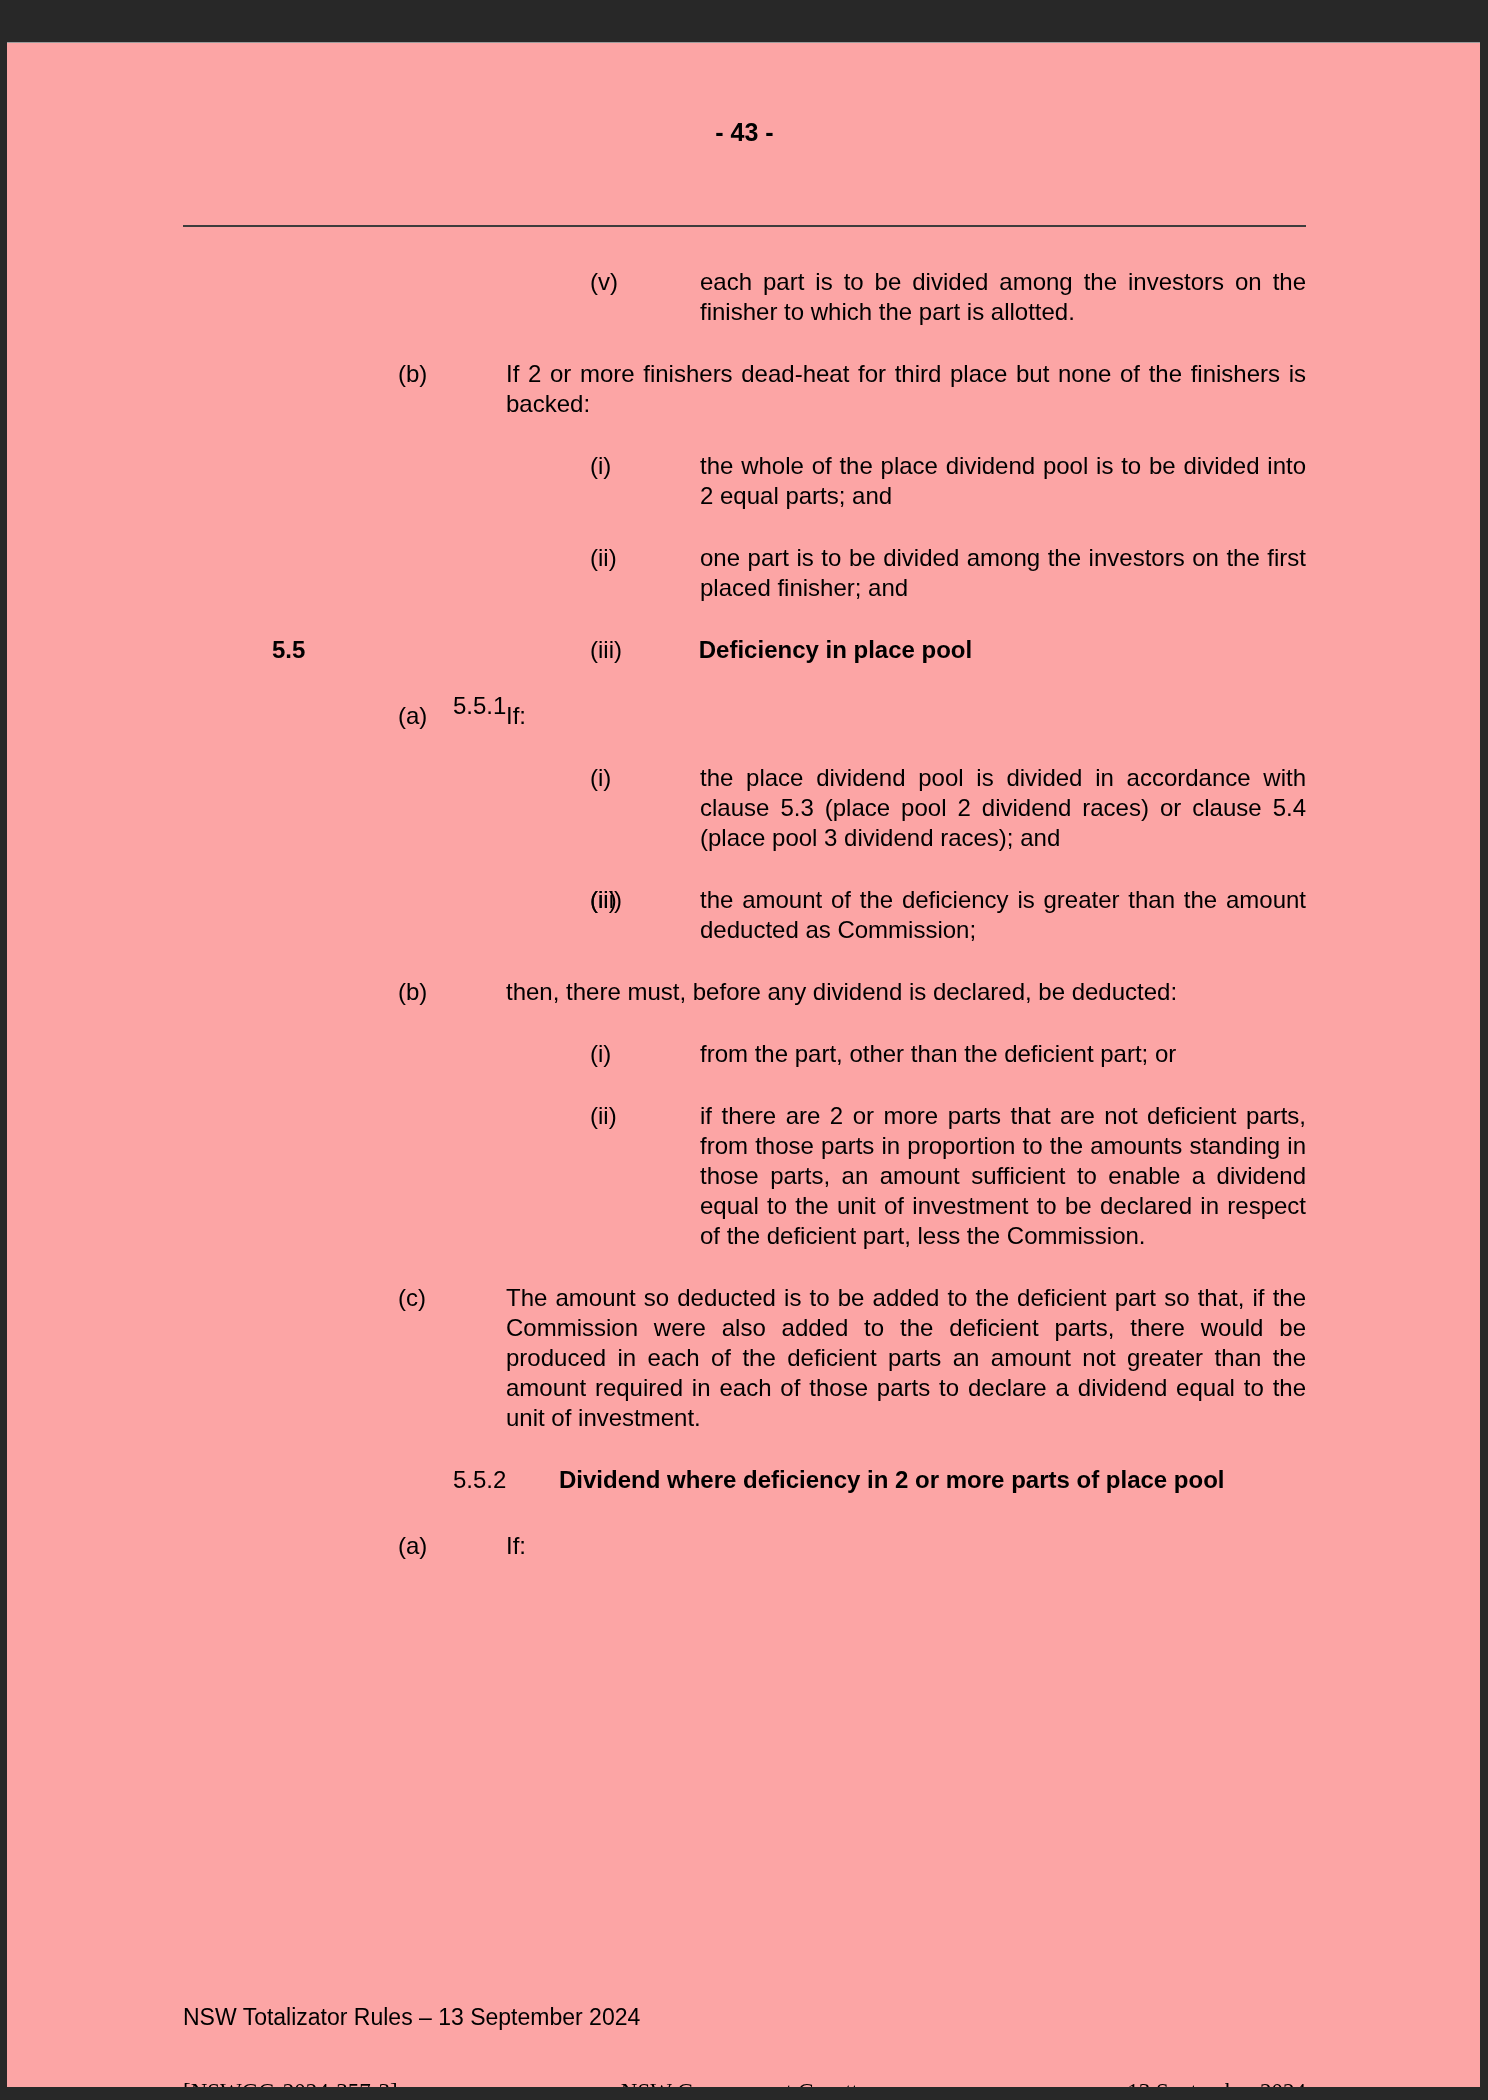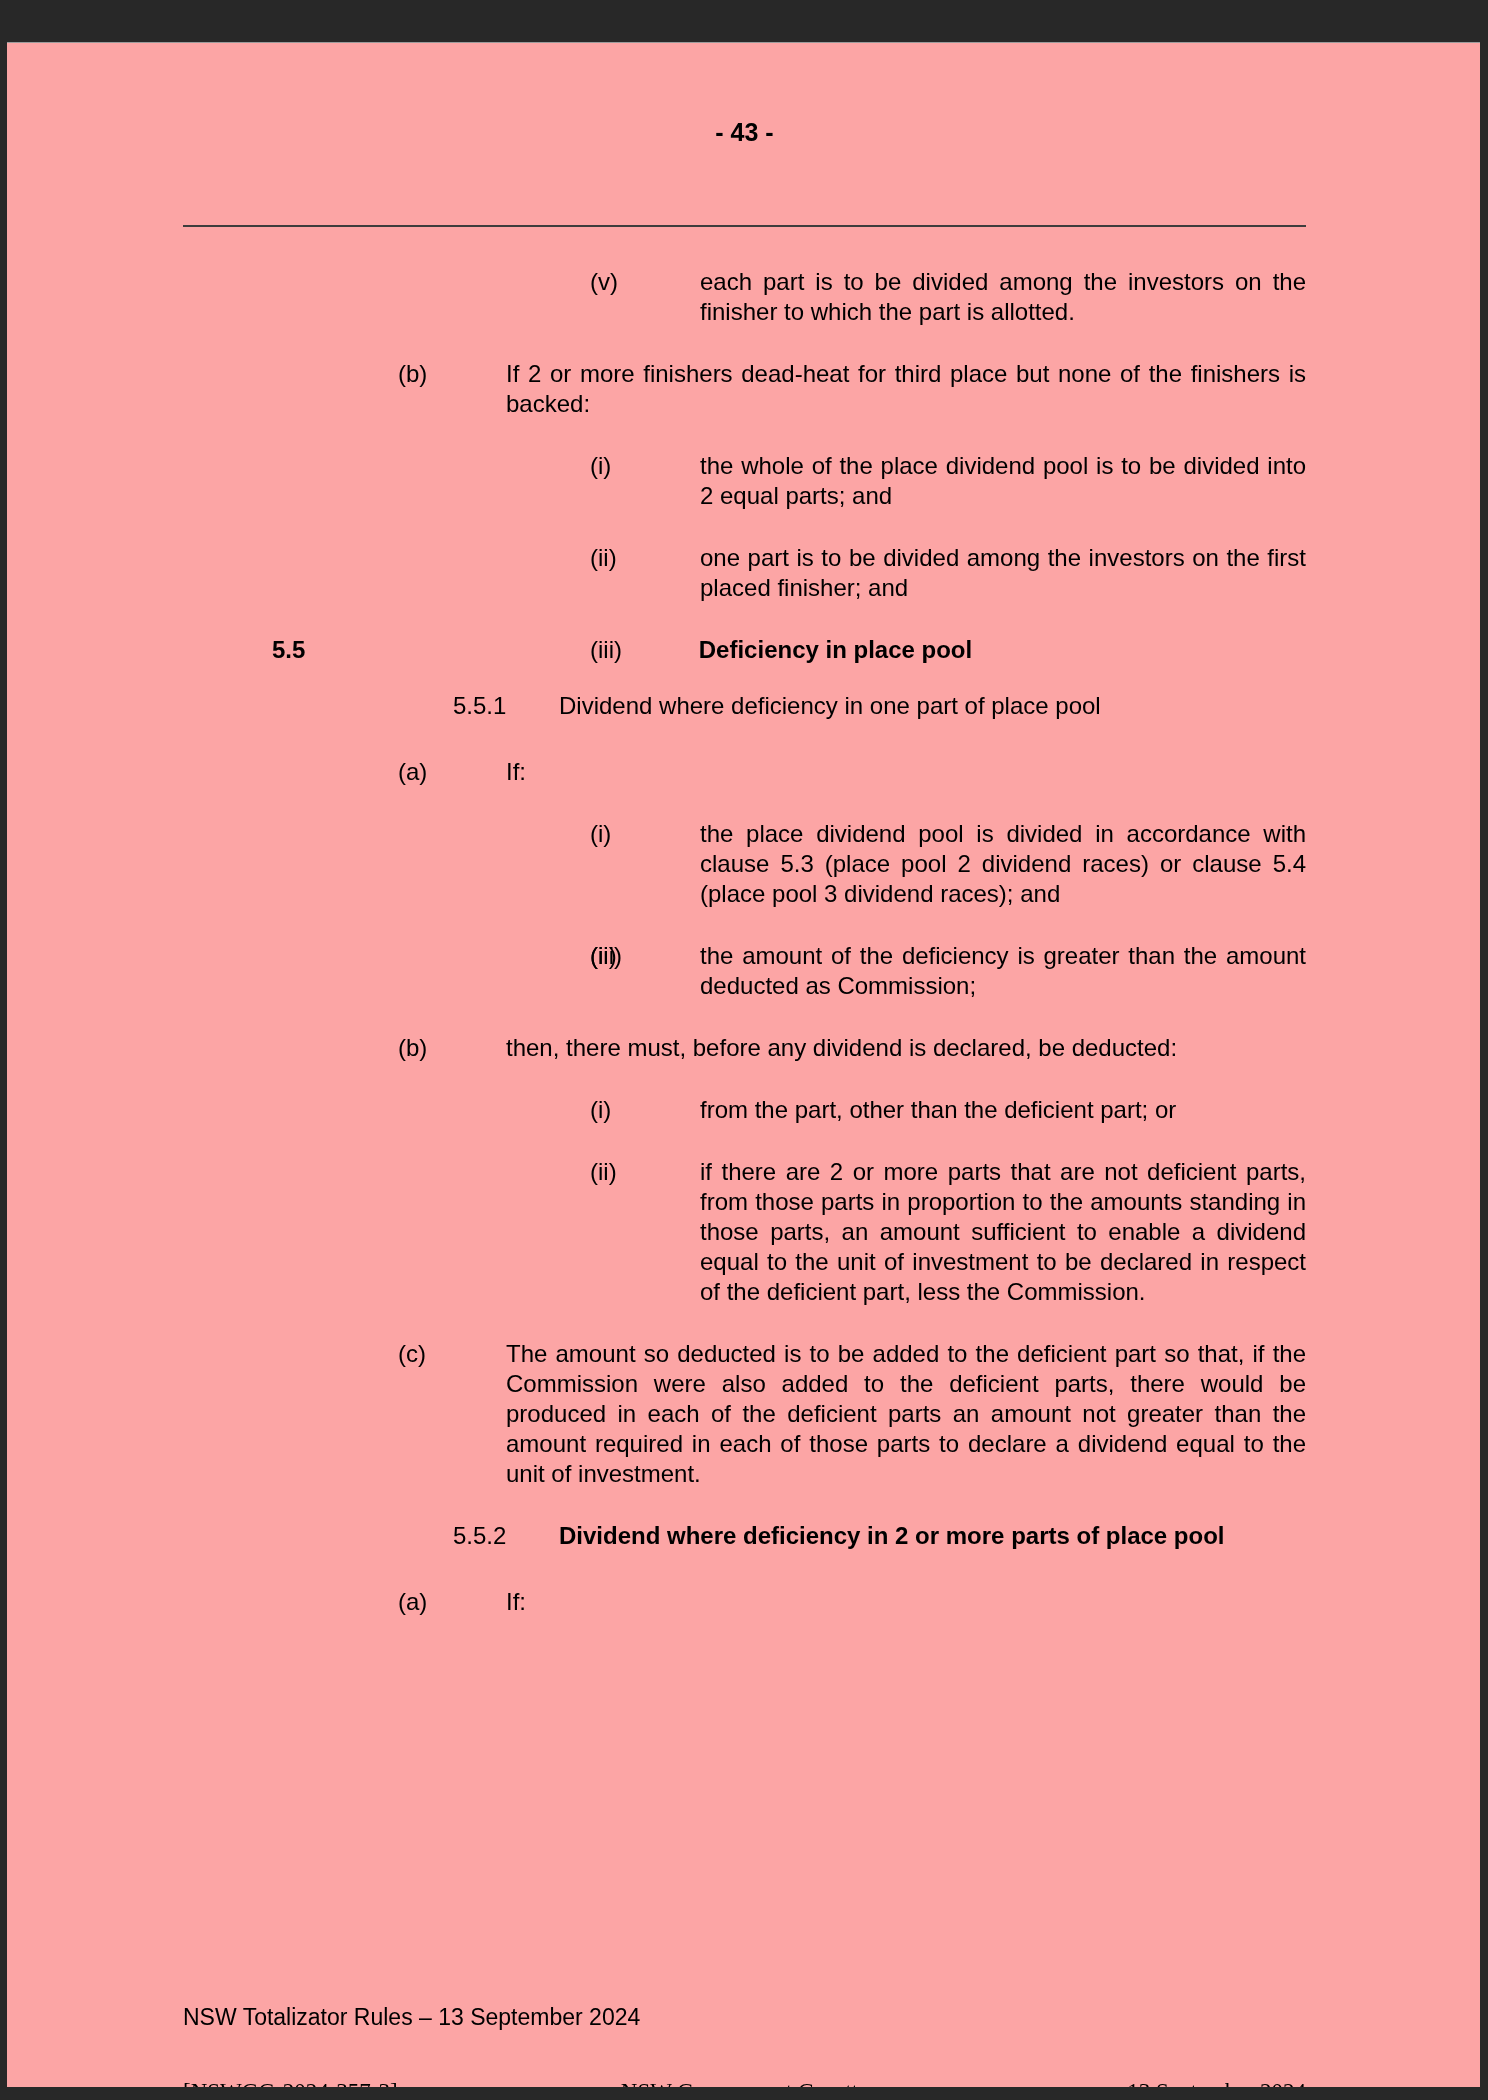--- a/index.html
+++ b/index.html
@@ -95,21 +95,20 @@
         </div>
         <div class="row t-b">
           <span class="lab">(iii)</span>
         </div>
         <div class="row t-h2">
           <span class="lab">5.5</span>
           <div class="txt">Deficiency in place pool</div>
         </div>
         <div class="row t-h3">
           <span class="lab">5.5.1</span>
-          <div class="txt">Dividend where deficiency in one part of place pool</div>
         </div>
         <div class="row t-a">
           <span class="lab">(a)</span>
           <div class="txt">If:</div>
         </div>
         <div class="row t-b">
           <span class="lab">(i)</span>
           <div class="txt">the place dividend pool is divided in accordance with clause 5.3 (place pool 2 dividend races) or clause 5.4 (place pool 3 dividend races); and</div>
         </div>
         <div class="row t-b">

